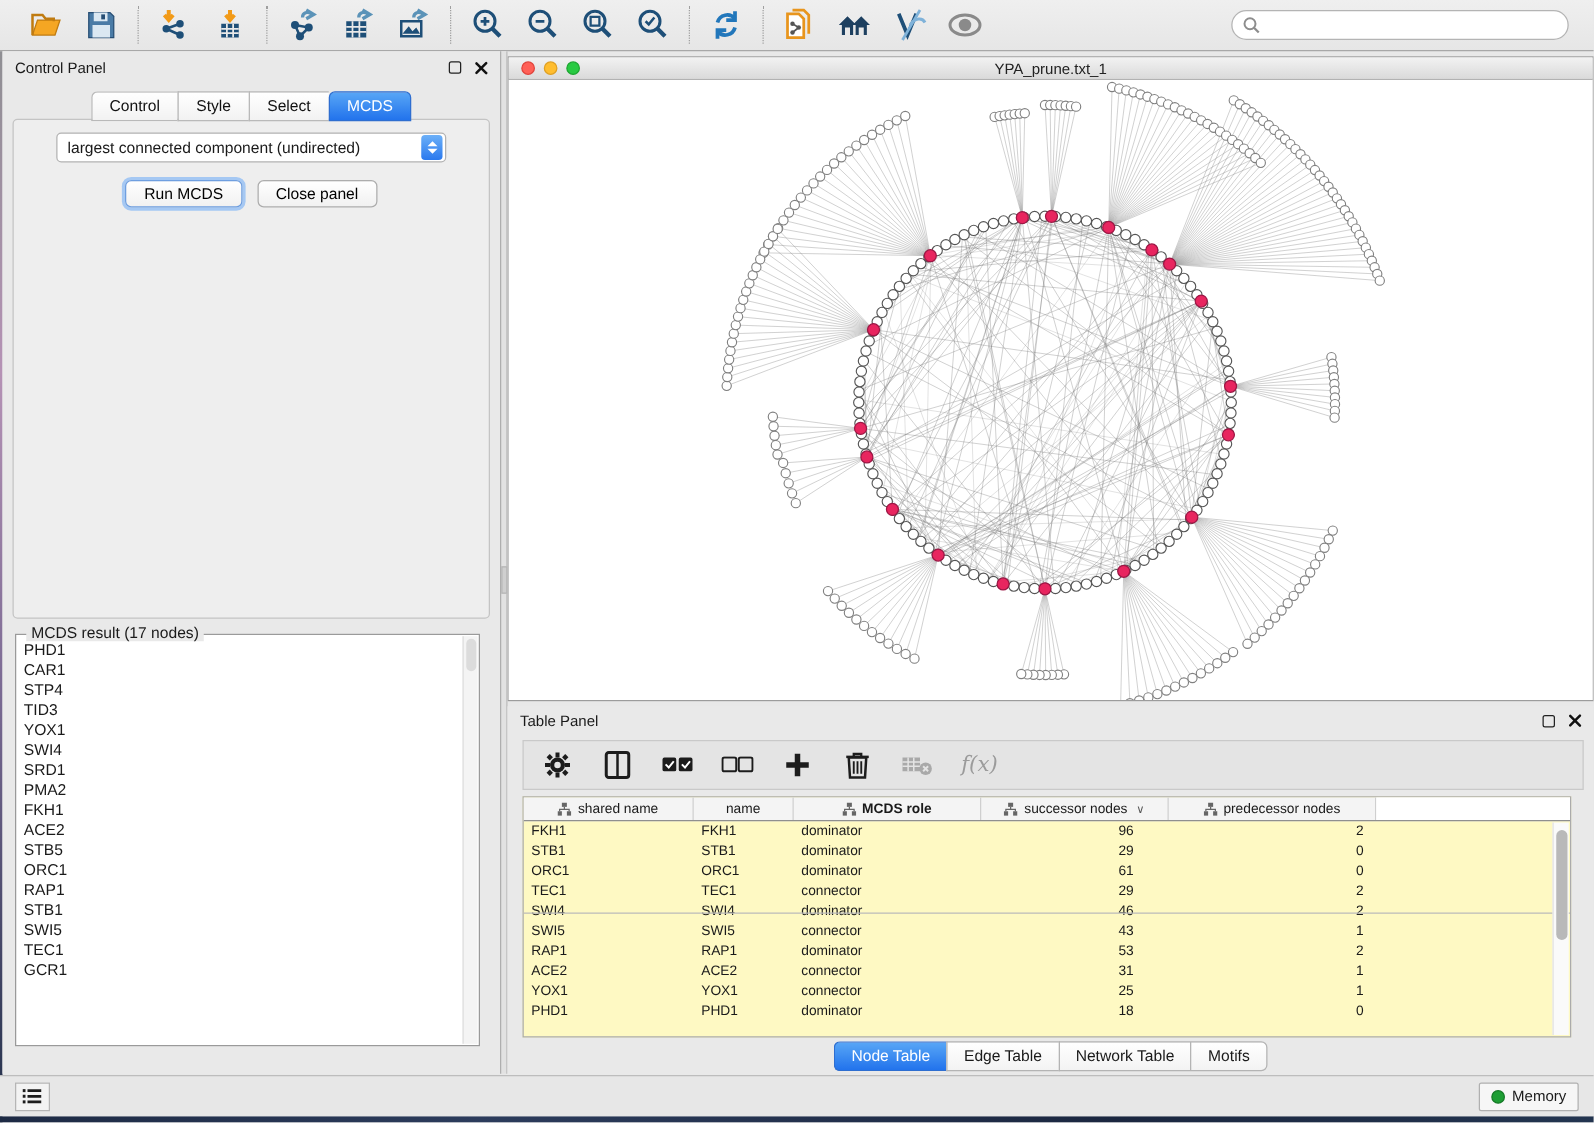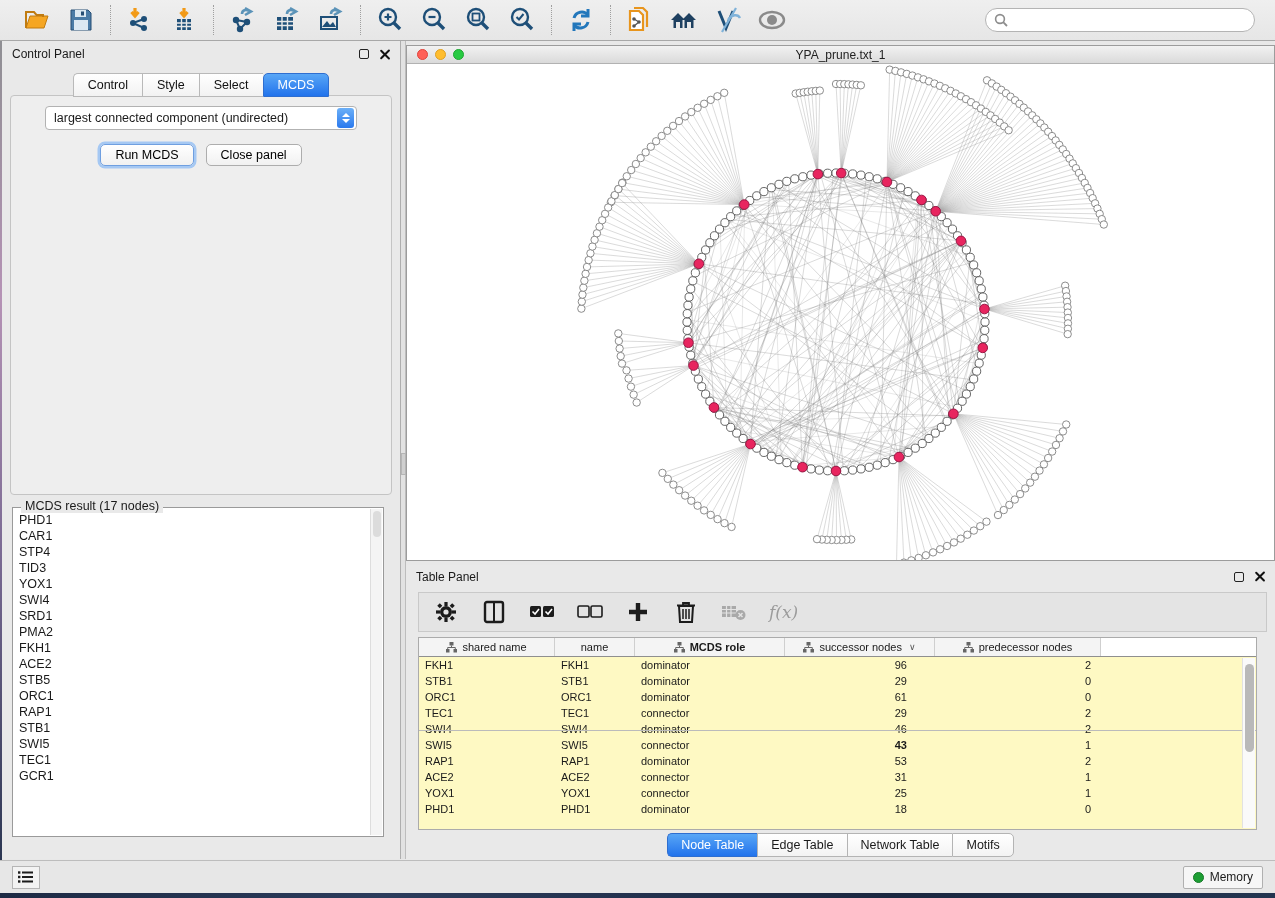--- a/index.html
+++ b/index.html
@@ -1203,21 +1203,21 @@
           <div class="nt-cell" style="width: 136px;">SWI4</div>
           <div class="nt-cell" style="width: 80px;">SWI4</div>
           <div class="nt-cell" style="width: 150px;">dominator</div>
           <div class="nt-cell num" style="width: 150px; padding-right: 28px;">46</div>
           <div class="nt-cell num" style="width: 166px; padding-right: 10px;">2</div>
         </div>
         <div class="nt-row">
           <div class="nt-cell" style="width: 136px;">SWI5</div>
           <div class="nt-cell" style="width: 80px;">SWI5</div>
           <div class="nt-cell" style="width: 150px;">connector</div>
-          <div class="nt-cell num" style="width: 150px; padding-right: 28px; font-weight: bold;">43</div>
+          <div class="nt-cell num" style="width: 150px; padding-right: 28px;">43</div>
           <div class="nt-cell num" style="width: 166px; padding-right: 10px;">1</div>
         </div>
         <div class="nt-row">
           <div class="nt-cell" style="width: 136px;">RAP1</div>
           <div class="nt-cell" style="width: 80px;">RAP1</div>
           <div class="nt-cell" style="width: 150px;">dominator</div>
           <div class="nt-cell num" style="width: 150px; padding-right: 28px;">53</div>
           <div class="nt-cell num" style="width: 166px; padding-right: 10px;">2</div>
         </div>
         <div class="nt-row">

